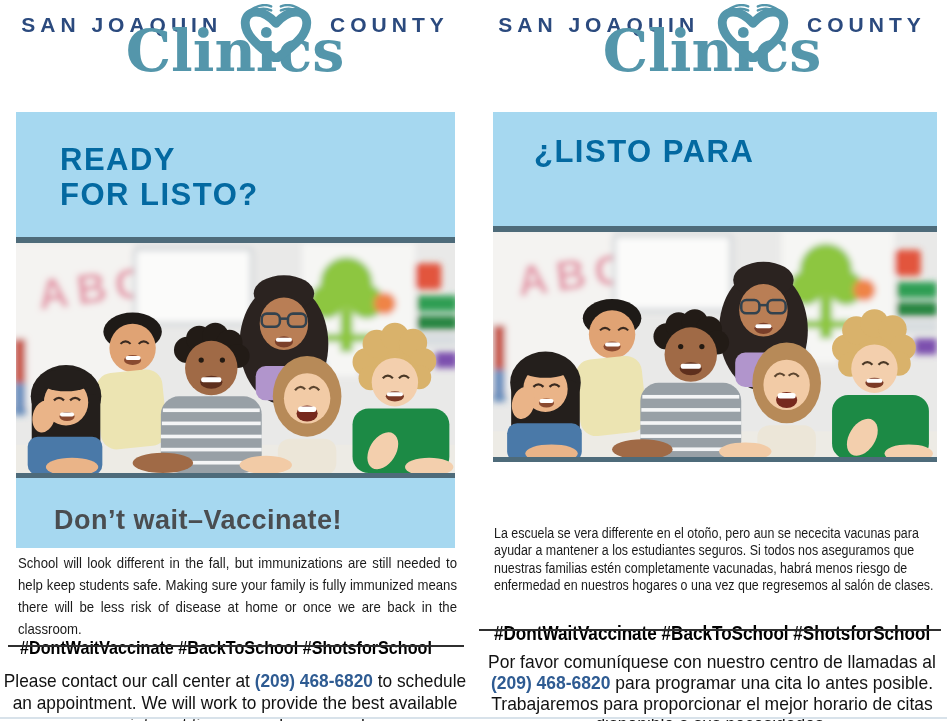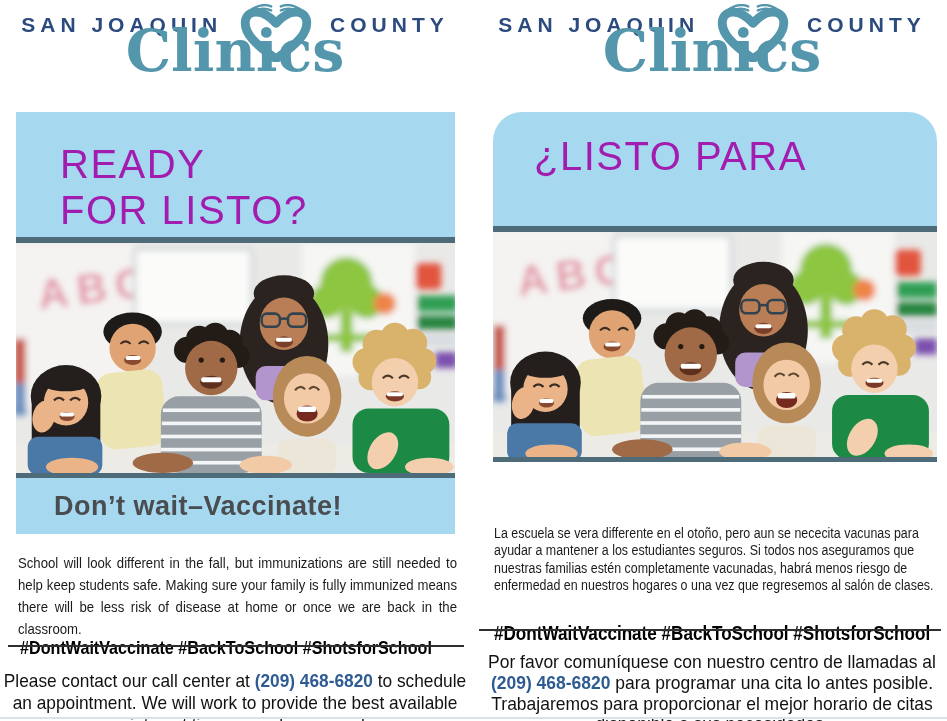--- a/index.html
+++ b/index.html
@@ -17,33 +17,33 @@
   .county-word{font-weight:bold;font-size:21px;letter-spacing:5px;color:#2b4a7e;padding-top:9px;
                white-space:nowrap;}
   .heart{width:82px;height:58px;flex:0 0 auto;position:relative;z-index:2;}
   .clinics{position:absolute;top:22px;left:0;width:470px;text-align:center;
            font-family:"DejaVu Serif",serif;font-weight:bold;font-size:57px;line-height:1;
            color:#5496ab;letter-spacing:0px;z-index:1;}
 
   
   .panel{position:absolute;top:112px;background:#a6d8f0;}
   .en .panel{left:16px;width:439px;}
-  .es .panel{left:16px;width:444px;border-radius:29px;}
-
-  .headline{font-weight:400;color:#a21caf;font-size:40px;line-height:1.14;letter-spacing:1.5px;
+  .es .panel{left:16px;width:444px;}
+
+  .headline{font-weight:700;color:#0369a1;font-size:31px;line-height:1.14;letter-spacing:1.5px;
             border-bottom:6px solid #4e6b7a;box-sizing:border-box;}
   .en .headline{height:131px;padding:30px 0 0 44px;}
   .es .headline{height:120px;padding:22px 0 0 41px;}
 
   .photo{display:block;border-bottom:5px solid #4e6b7a;}
   .en .photo{width:439px;height:230px;}
   .es .photo{width:444px;height:225px;}
 
   .tagline{color:#4a4d50;font-size:27px;font-weight:600;letter-spacing:0.5px;box-sizing:border-box;}
-  .en .tagline{height:56px;padding:13px 0 0 38px;}
+  .en .tagline{height:56px;padding:13px 0 0 38px;margin-top:14px;}
   .es .tagline{height:41px;padding:4px 0 0 37px;}
 
   
   .body-text{position:absolute;color:#1b1b1b;}
   .en .body-text{top:537px;left:18px;width:500px;font-size:15px;line-height:22px;
                  text-align:justify;transform:scaleX(0.878);transform-origin:left top;}
   .es .body-text{top:511px;left:17px;width:500px;font-size:14px;line-height:17.4px;
                  transform:scaleX(0.888);transform-origin:left top;}
 
   .hashtags{position:absolute;font-weight:bold;color:#000;white-space:nowrap;

